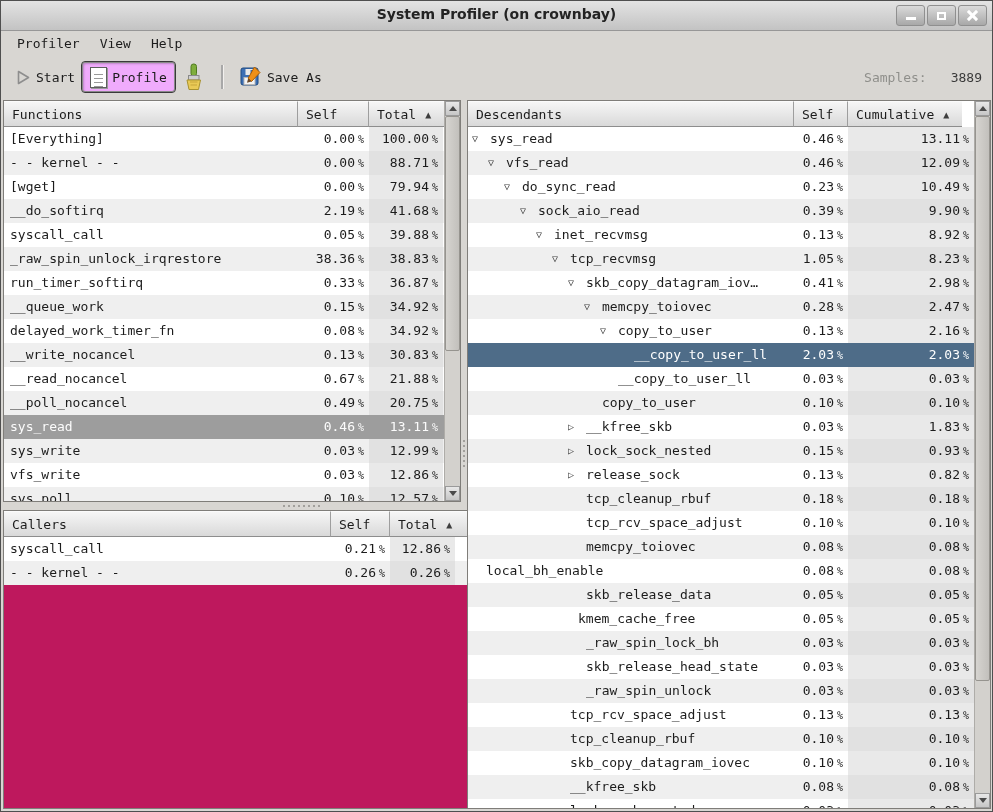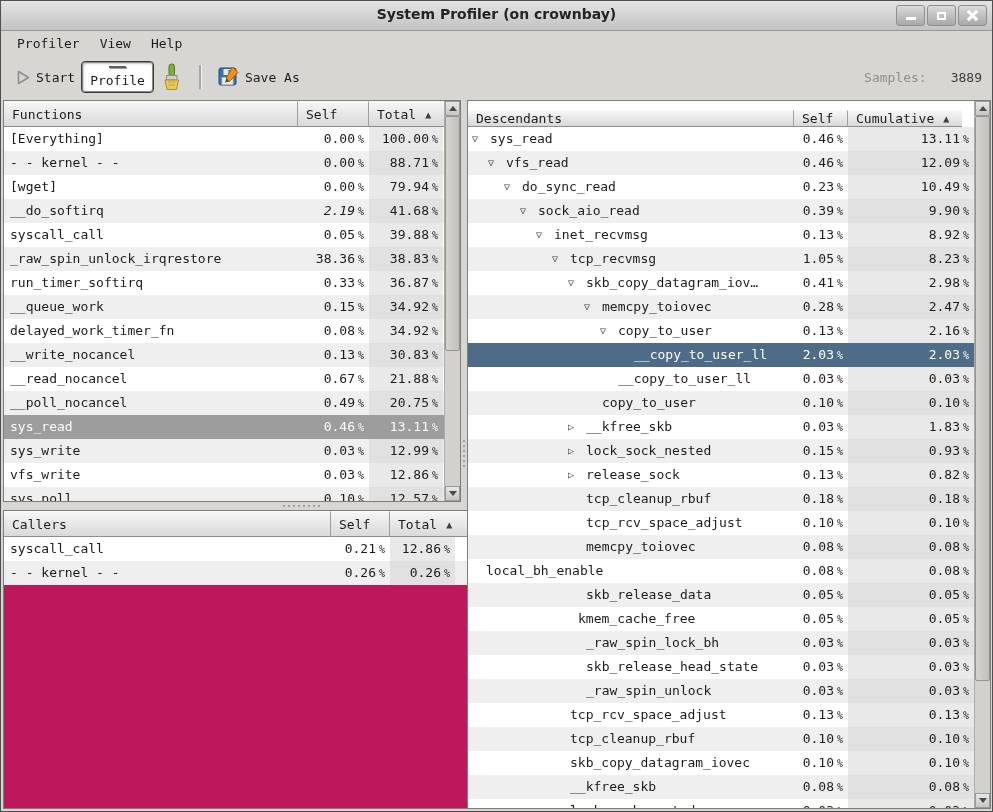--- a/index.html
+++ b/index.html
@@ -16,21 +16,21 @@
   .g-min{position:absolute;left:9px;bottom:5px;width:10px;height:3px;background:#fff;}
   .g-max{width:9px;height:8px;border:2px solid #fff;box-sizing:border-box;}
   .g-close{position:relative;width:11px;height:11px;}
   .g-close:before,.g-close:after{content:"";position:absolute;left:-1px;top:4px;width:13px;height:3px;background:#fff;}
   .g-close:before{transform:rotate(45deg);}  .g-close:after{transform:rotate(-45deg);}
   
   .menubar{position:absolute;left:0;right:0;top:29px;height:27px;display:flex;align-items:center;padding-left:6px;}
   .menu-item{padding:3px 10px;cursor:default;}
   .toolbar{position:absolute;left:0;right:0;top:56px;height:40px;display:flex;align-items:center;padding-left:8px;}
   .tbtn{display:flex;align-items:center;gap:5px;padding:3px 7px;height:30px;box-sizing:border-box;border-radius:3px;}
-  .tbtn.pressed{background:#ffffff;border:1px solid #8a8a8a;box-shadow:inset 1px 1px 2px rgba(0,0,0,.22);outline:1px solid #3a3a3a;outline-offset:0px;flex-direction:column;}
+  .tbtn.pressed{background:#f0abfc;border:1px solid #8a8a8a;box-shadow:inset 1px 1px 2px rgba(0,0,0,.22);outline:1px solid #3a3a3a;outline-offset:0px;}
   .tsep{width:2px;height:24px;margin:0 9px;background:#a8a8a8;border-right:1px solid #f2f0ee;}
   .doc-icon{display:inline-block;width:15px;height:19px;background:#fff;border:1px solid #5f5f5f;box-shadow:1px 1px 0 #9a9a9a;
             background-image:repeating-linear-gradient(#fff 0 3px,#9a9a9a 3px 4px);background-size:9px 100%;background-position:3px 3px;background-repeat:no-repeat;}
   .samples{margin-left:auto;margin-right:10px;display:flex;gap:24px;align-items:center;}
   .s-label{color:#8f8f8b;}  .s-value{color:#3a3a3a;}
   
   .panel{position:absolute;box-sizing:border-box;border:1px solid #7f7d79;background:#fff;overflow:hidden;}
   .fp{left:2px;top:99px;width:458px;height:402px;}
   .cp{left:2px;top:509px;width:516px;height:299px;}
   .dp{left:466px;top:99px;width:524px;height:709px;}
@@ -156,21 +156,21 @@
           <span class="cell num" style="width: 71px;">0.00<span class="pct">%</span></span>
           <span class="cell num sorted" style="width: 74px;">88.71<span class="pct">%</span></span>
         </div>
         <div class="trow">
           <span class="cell cname" style="width: 294px;">[wget]</span>
           <span class="cell num" style="width: 71px;">0.00<span class="pct">%</span></span>
           <span class="cell num sorted" style="width: 74px;">79.94<span class="pct">%</span></span>
         </div>
         <div class="trow odd">
           <span class="cell cname" style="width: 294px;">__do_softirq</span>
-          <span class="cell num" style="width: 71px; font-style: italic;">2.19<span class="pct">%</span></span>
+          <span class="cell num" style="width: 71px;">2.19<span class="pct">%</span></span>
           <span class="cell num sorted" style="width: 74px;">41.68<span class="pct">%</span></span>
         </div>
         <div class="trow">
           <span class="cell cname" style="width: 294px;">syscall_call</span>
           <span class="cell num" style="width: 71px;">0.05<span class="pct">%</span></span>
           <span class="cell num sorted" style="width: 74px;">39.88<span class="pct">%</span></span>
         </div>
         <div class="trow odd">
           <span class="cell cname" style="width: 294px;">_raw_spin_unlock_irqrestore</span>
           <span class="cell num" style="width: 71px;">38.36<span class="pct">%</span></span>
@@ -283,21 +283,21 @@
       <span class="dot"></span>
         <span class="dot"></span>
         <span class="dot"></span>
       <span class="dot"></span>
         <span class="dot"></span>
         <span class="dot"></span>
     </div>
   </div>
 
   <div class="panel dp">
-    <div class="thead" style="margin-right:28px;align-items:flex-end;">
+    <div class="thead" style="margin-right:28px;">
       <div class="hcell" style="width:326px;">
           <span>Descendants</span>
         </div>
       <div class="hcell" style="width:54px;">
           <span>Self</span>
         </div>
       <div class="hcell">
           <span>Cumulative</span>
           <span class="arrow">▲</span>
         </div>

